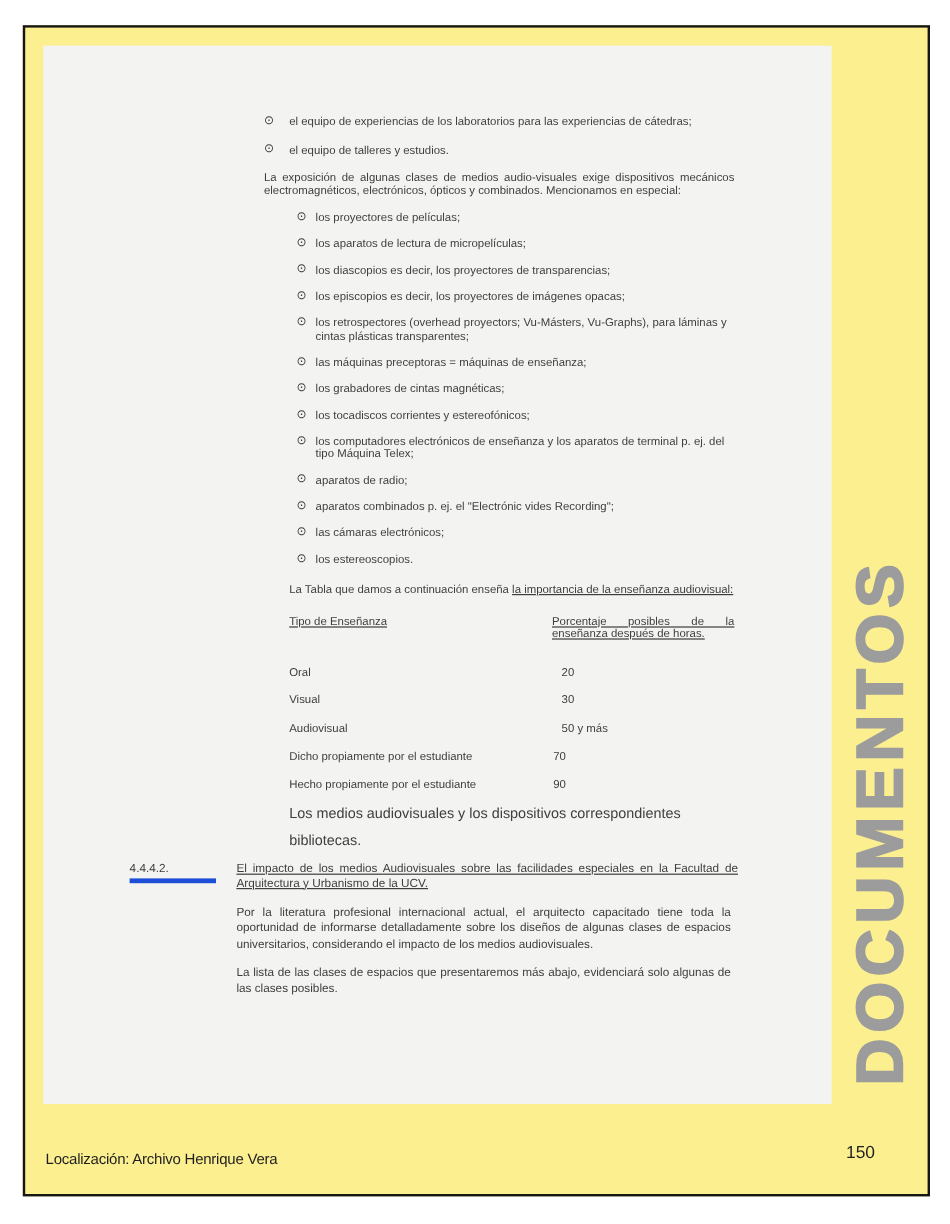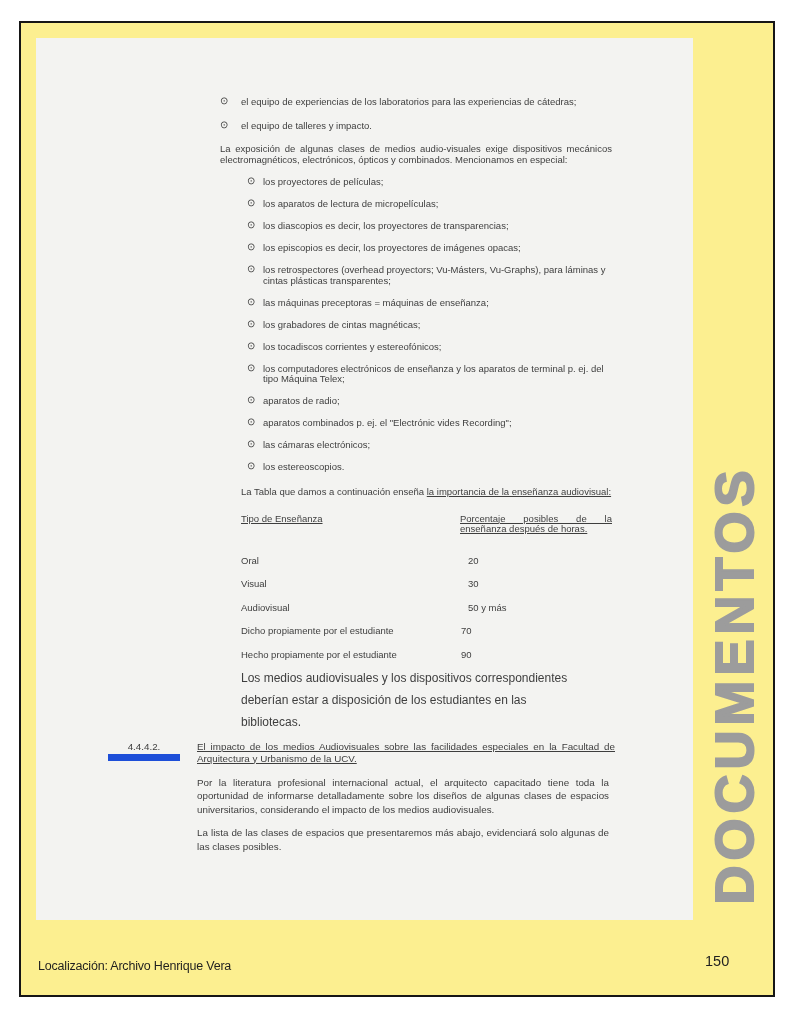--- a/index.html
+++ b/index.html
@@ -38,21 +38,21 @@
   .trow { display:flex; margin-bottom:13px; }
   .trow .lbl { flex:0 0 219px; }
   .trow .val { margin-left:1px; }
   .trows .trow:nth-child(-n+3) .val { margin-left:8px; }
 
   .closing { margin:9px 0 12px 21px; font-size:12px; }
   .closing p { margin-bottom:11.5px; line-height:10.5px; }
 
   .section-block { display:flex; margin-top:13px; font-size:9.8px; line-height:12px; }
   .sec-num { margin-left:72px; width:89px; }
-  .sec-num span { display:inline-block; width:72px; border-bottom:7px solid #1d4ed8; padding-bottom:1px;text-align:center; }
+  .sec-num span { display:inline-block; width:72px; border-bottom:4px solid #1d4ed8; padding-bottom:1px; }
   .sec-title { width:418px; text-align:justify; text-decoration:underline; }
 
   .sec-paras { margin:11px 84px 0 161px; font-size:9.8px; line-height:13.8px; }
   .sec-paras p { margin-bottom:9px; text-align:justify; }
 
   
   .documentos {
     position:absolute; left:685px; top:892px; width:460px; height:58px;
     transform:rotate(-90deg); transform-origin:0 0;
     font-size:54px; line-height:56px; font-weight:bold; letter-spacing:5px;
@@ -74,21 +74,21 @@
 
       <ul class="blist">
 
           <li>
             <span class="bullet">⊙</span>
             <span>el equipo de experiencias de los laboratorios para las experiencias  de cátedras;</span>
           </li>
 
           <li>
             <span class="bullet">⊙</span>
-            <span>el equipo de talleres y impacto.</span>
+            <span>el equipo de talleres y estudios.</span>
           </li>
 
       </ul>
 
       <p class="para1">La exposición de algunas clases de medios audio-visuales exige dispositivos mecánicos electromagnéticos, electrónicos, ópticos y combinados. Mencionamos en especial:</p>
 
       <ul class="blist sub">
 
           <li>
             <span class="bullet">⊙</span>
@@ -191,21 +191,20 @@
               <div class="val">90</div>
             </div>
 
         </div>
       </div>
 
       <div class="closing">
 
           <p>Los medios audiovisuales y los dispositivos correspondientes</p>
 
-          <p>deberían estar a disposición de los estudiantes en las</p>
 
           <p>bibliotecas.</p>
 
       </div>
 
     </div>
 
     <div class="section-block">
       <div class="sec-num"><span>4.4.4.2.</span></div>
       <div class="sec-title">El  impacto de los medios Audiovisuales sobre las facilidades especiales en la Facultad de Arquitectura y Urbanismo de la UCV.</div>

